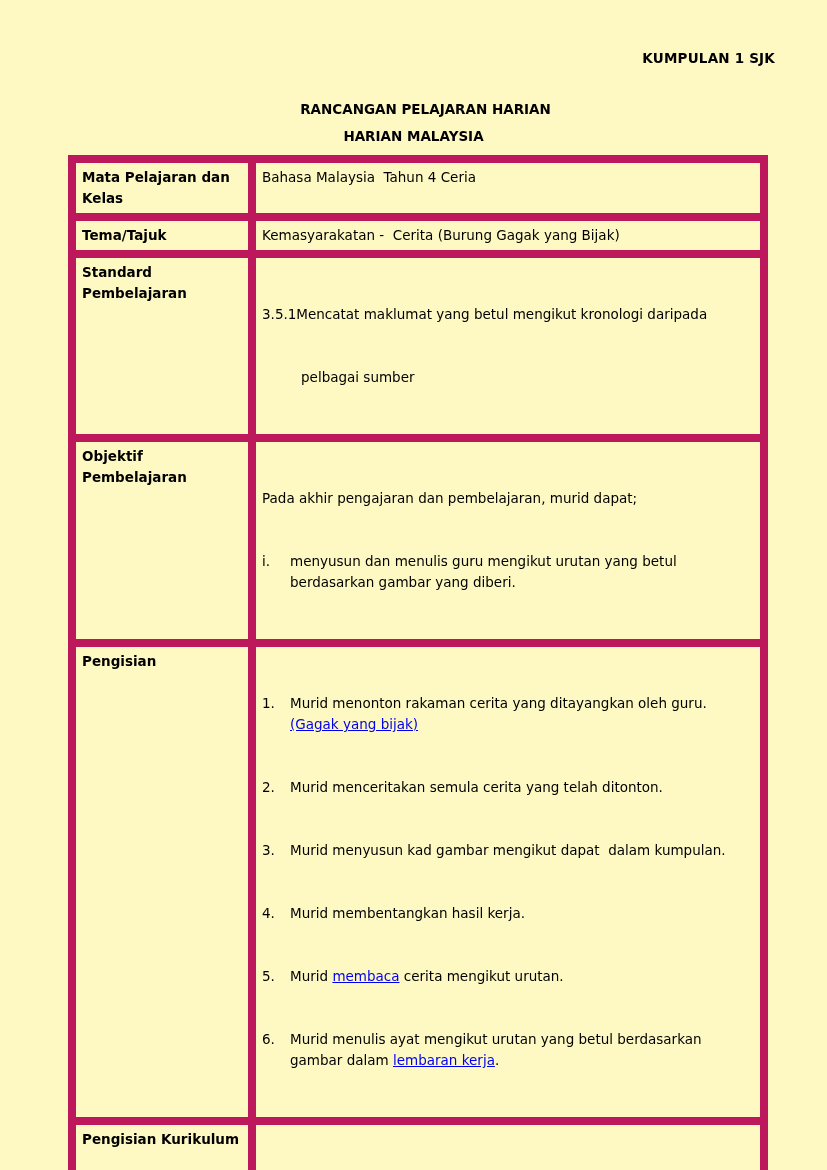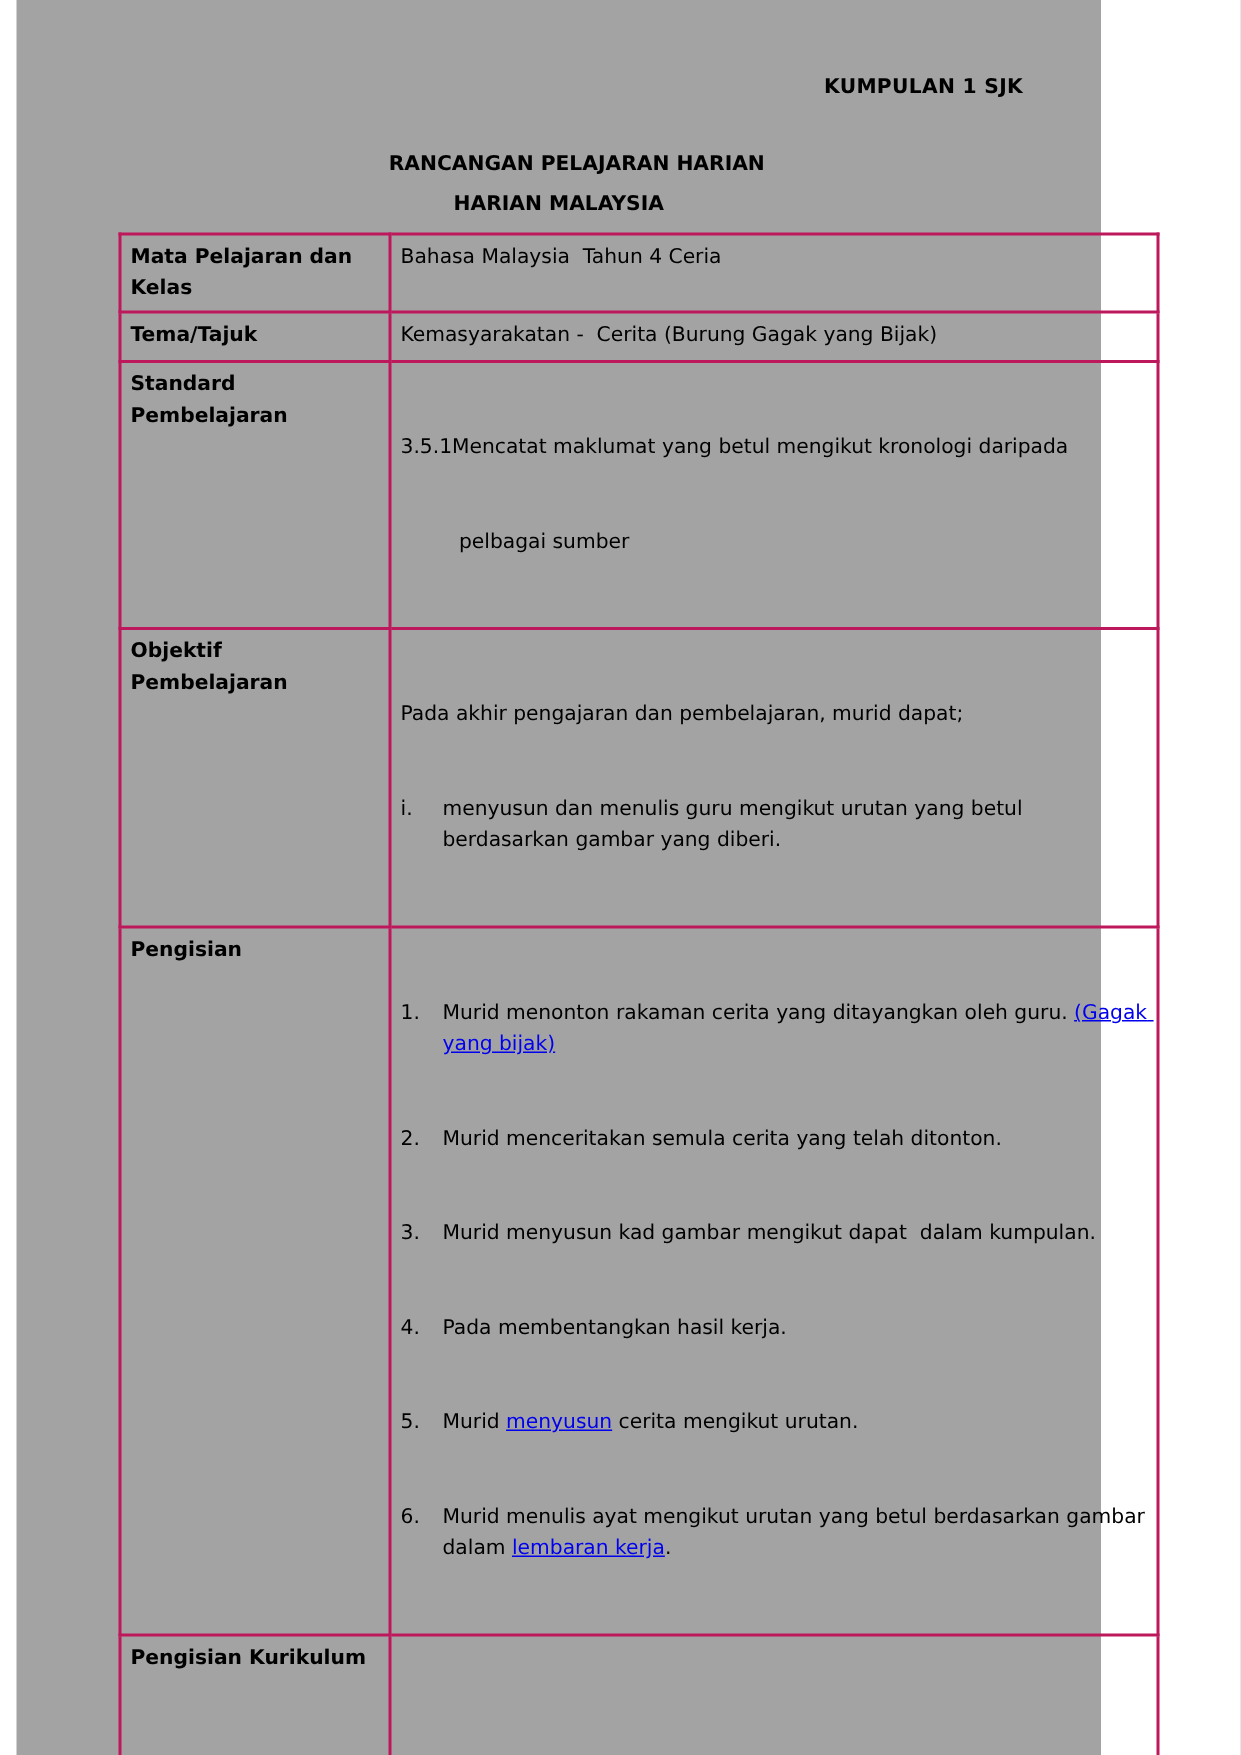--- a/index.html
+++ b/index.html
@@ -3,21 +3,21 @@
 <meta charset="utf-8">
 <style>
   * { box-sizing: border-box; margin: 0; padding: 0; }
   html, body { background: #ffffff; }
   body {
     width: 827px; height: 1170px;
     font-family: "DejaVu Sans", "Liberation Sans", sans-serif;
     color: #000000;
     position: relative;
   }
-  .page { position: relative; width: 723px; height: 1170px; background: #a3a3a3; margin-left: 11px; }
+  .page { position: relative; width: 827px; height: 1170px; background: #fef9c3; }
 
   .corner-label {
     position: absolute; top: 50px; right: 52px;
     font-size: 13.5px; font-weight: bold; letter-spacing: 0.2px;
   }
   .doc-title-1 {
     position: absolute; top: 101px; left: 12px; width: 100%;
     text-align: center; font-size: 13.5px; font-weight: bold;
   }
   .doc-title-2 {
@@ -25,21 +25,21 @@
     text-align: center; font-size: 13.5px; font-weight: bold;
   }
 
   table.lesson {
     position: absolute; top: 155px; left: 68px;
     width: 692px; table-layout: fixed;
     border-collapse: collapse;
     font-size: 13.5px;
   }
   table.lesson td {
-    border: 2px solid #be185d;
+    border: 8px solid #be185d;
     vertical-align: top;
     padding: 4px 6px 4px 6px;
     line-height: 21px;
   }
   td.lbl { font-weight: bold; line-height: 18.5px; padding-top: 5px; }
   td.val { white-space: pre-wrap; }
 
   tr.r1  { height: 37px; }
   tr.r2  { height: 33px; }
   tr.r3  { height: 33px; }
@@ -113,25 +113,25 @@
         <div class="li">
           <span class="num">2.</span>
           <span class="txt">Murid menceritakan semula cerita yang telah ditonton.</span>
         </div>
         <div class="li">
           <span class="num">3.</span>
           <span class="txt">Murid menyusun kad gambar mengikut dapat  dalam kumpulan.</span>
         </div>
         <div class="li">
           <span class="num">4.</span>
-          <span class="txt">Pada membentangkan hasil kerja.</span>
+          <span class="txt">Murid membentangkan hasil kerja.</span>
         </div>
         <div class="li">
           <span class="num">5.</span>
-          <span class="txt"><span>Murid </span><a class="link" href="#">menyusun</a><span> cerita mengikut urutan.</span></span>
+          <span class="txt"><span>Murid </span><a class="link" href="#">membaca</a><span> cerita mengikut urutan.</span></span>
         </div>
         <div class="li">
           <span class="num">6.</span>
           <span class="txt"><span>Murid menulis ayat mengikut urutan yang betul berdasarkan gambar dalam </span><a class="link" href="#">lembaran kerja</a><span>.</span></span>
         </div>
       </td>
     </tr>
 
     <tr class="r7">
       <td class="lbl">Pengisian Kurikulum</td>

